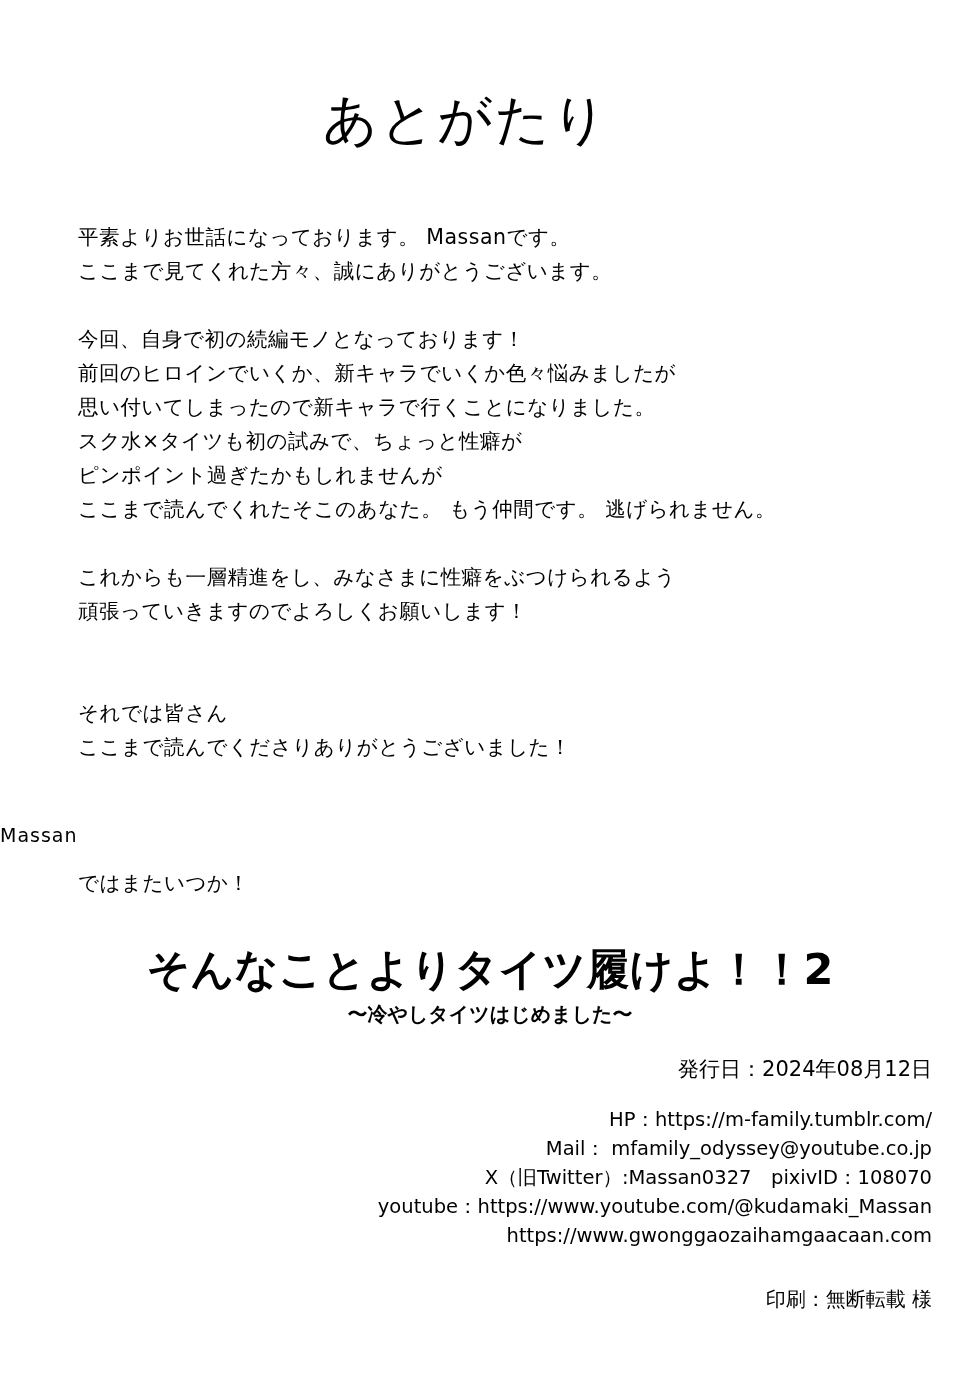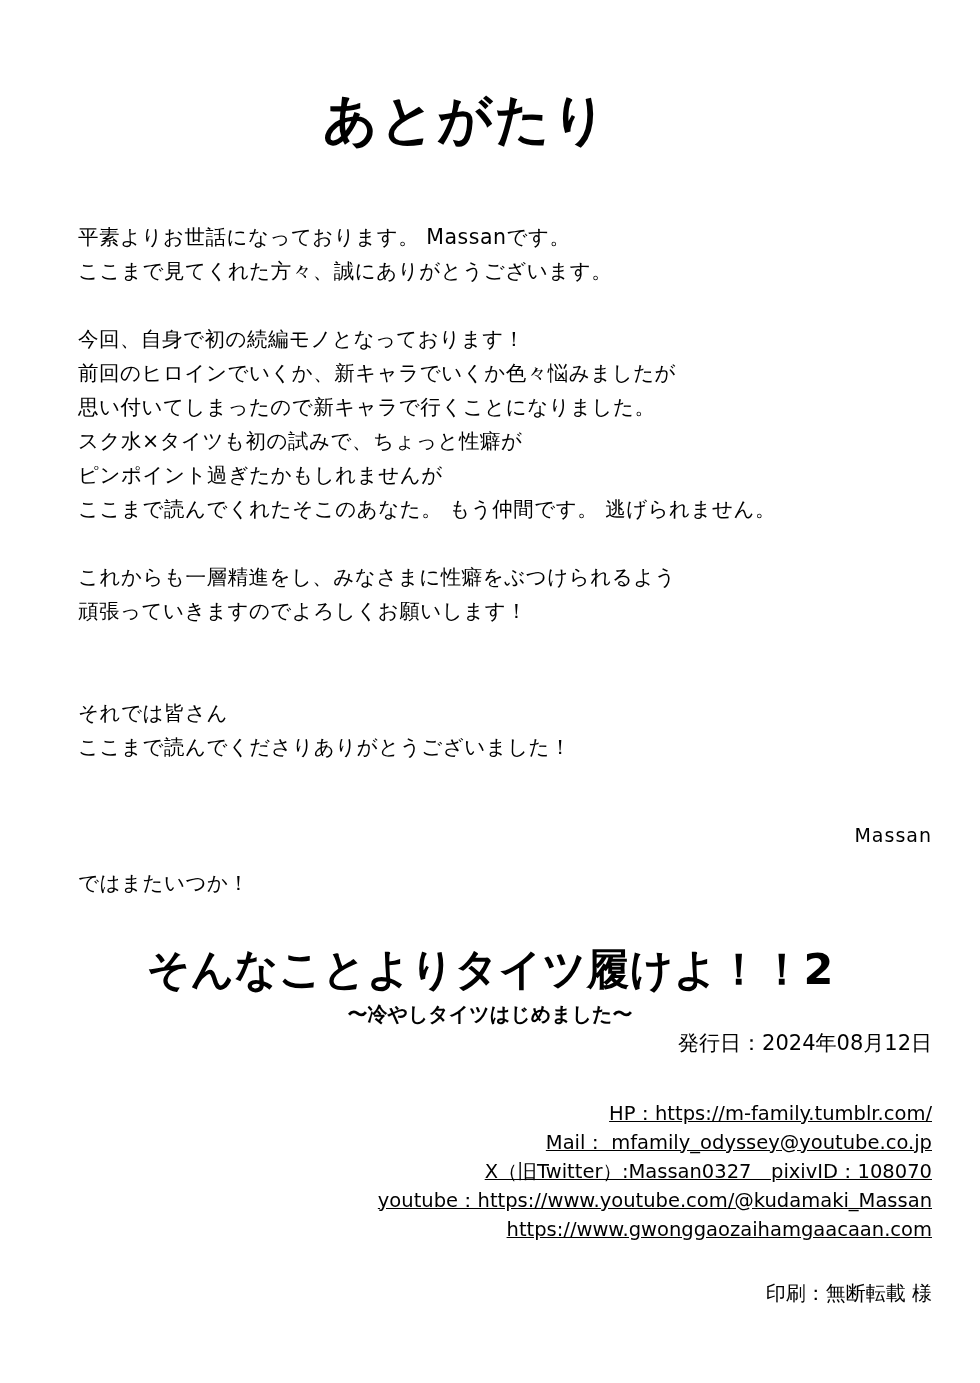--- a/index.html
+++ b/index.html
@@ -23,21 +23,21 @@
   }
 
   
   .afterword-title {
     position: absolute;
     top: 52px;
     left: 0;
     width: 932px;
     text-align: center;
     font-size: 54px;
-    font-weight: bold;
+    font-weight: normal;
     letter-spacing: 2px;
     line-height: 1.2;
   }
 
   
   .body-text {
     position: absolute;
     top: 206px;
     left: 78px;
     width: 860px;
@@ -47,21 +47,21 @@
     white-space: pre-wrap;
     margin-top: 14px;
   }
 
   
   .signature {
     position: absolute;
     top: 824px;
     left: 0;
     width: 932px;
-    text-align: right;
+    text-align: left;
     font-size: 19px;
     letter-spacing: 1px;
   }
 
   
   .colophon {
     position: absolute;
     top: 920px;
     left: 0;
     width: 980px;
@@ -76,33 +76,33 @@
   }
   .work-subtitle {
     text-align: center;
     font-size: 20px;
     font-weight: bold;
     letter-spacing: 0px;
     margin-top: 6px;
   }
 
   .pub-info {
+    margin-top: 26px;
     padding-right: 48px;
     text-align: right;
     font-size: 21px;
     line-height: 31px;
   }
 
   .contact-info {
-    margin-top: 40px;
+    margin-top: 20px;
     padding-right: 48px;
     text-align: right;
     font-size: 19.5px;
     line-height: 29px;
-    text-decoration: underline;
   }
 
   .footer-info {
     margin-top: 34px;
     padding-right: 48px;
     text-align: right;
     font-size: 20px;
     line-height: 31px;
   }
   .nowrap { white-space: nowrap; }

